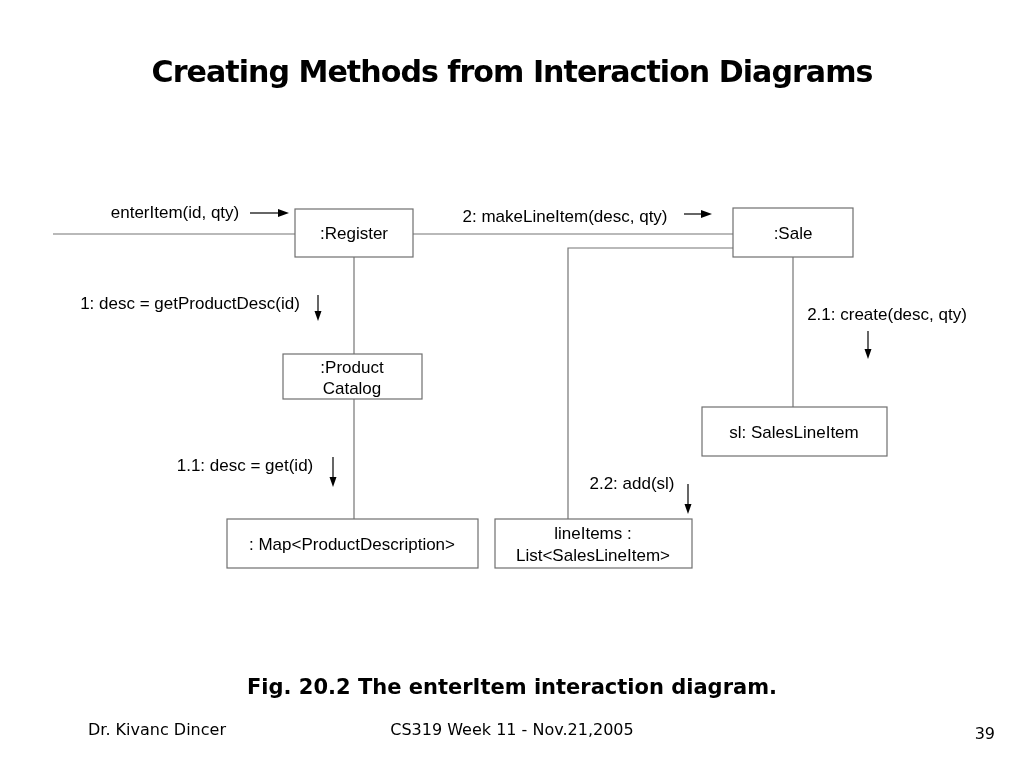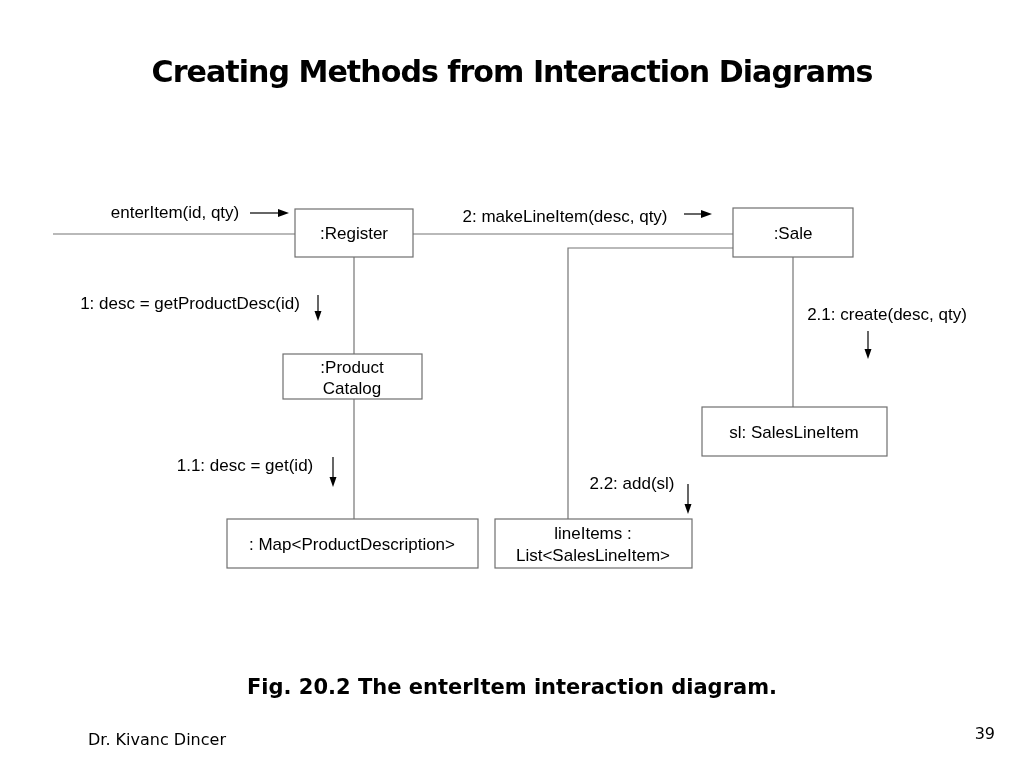--- a/index.html
+++ b/index.html
@@ -13,21 +13,21 @@
     letter-spacing:-1px;transform:scaleX(0.97);transform-origin:center;
   }
   .caption{
     position:absolute;top:675px;left:0;width:1024px;text-align:center;
     font-family:"DejaVu Sans", sans-serif;font-weight:bold;font-size:21px;
   }
   .footer{
     position:absolute;top:720px;left:0;width:1024px;height:24px;
     font-family:"DejaVu Sans", sans-serif;font-size:16px;
   }
-  .footer-left{position:absolute;left:88px;top:10px;}
+  .footer-left{position:absolute;left:88px;top:0;}
   .footer-center{position:absolute;left:0;top:0;width:100%;text-align:center;}
   .footer-right{position:absolute;right:29px;top:4px;}
   svg{position:absolute;left:0;top:0;}
   svg text{
     font-family:"Liberation Sans", sans-serif;font-size:17px;fill:#000;
   }
 </style>
 </head>
 <body>
 
@@ -96,14 +96,15 @@
       <line x1="688" y1="484" x2="688" y2="504"></line>
       <polygon points="684.5,504 691.5,504 688,514" stroke="none"></polygon>
     </g>
   </g>
 </svg>
 
 <div class="caption">Fig. 20.2 The enterItem interaction diagram.</div>
 
 <div class="footer">
   <span class="footer-left">Dr. Kivanc Dincer</span>
+  <span class="footer-center">CS319 Week 11 - Nov.21,2005</span>
   <span class="footer-right">39</span>
 </div>
 
 </body></html>

